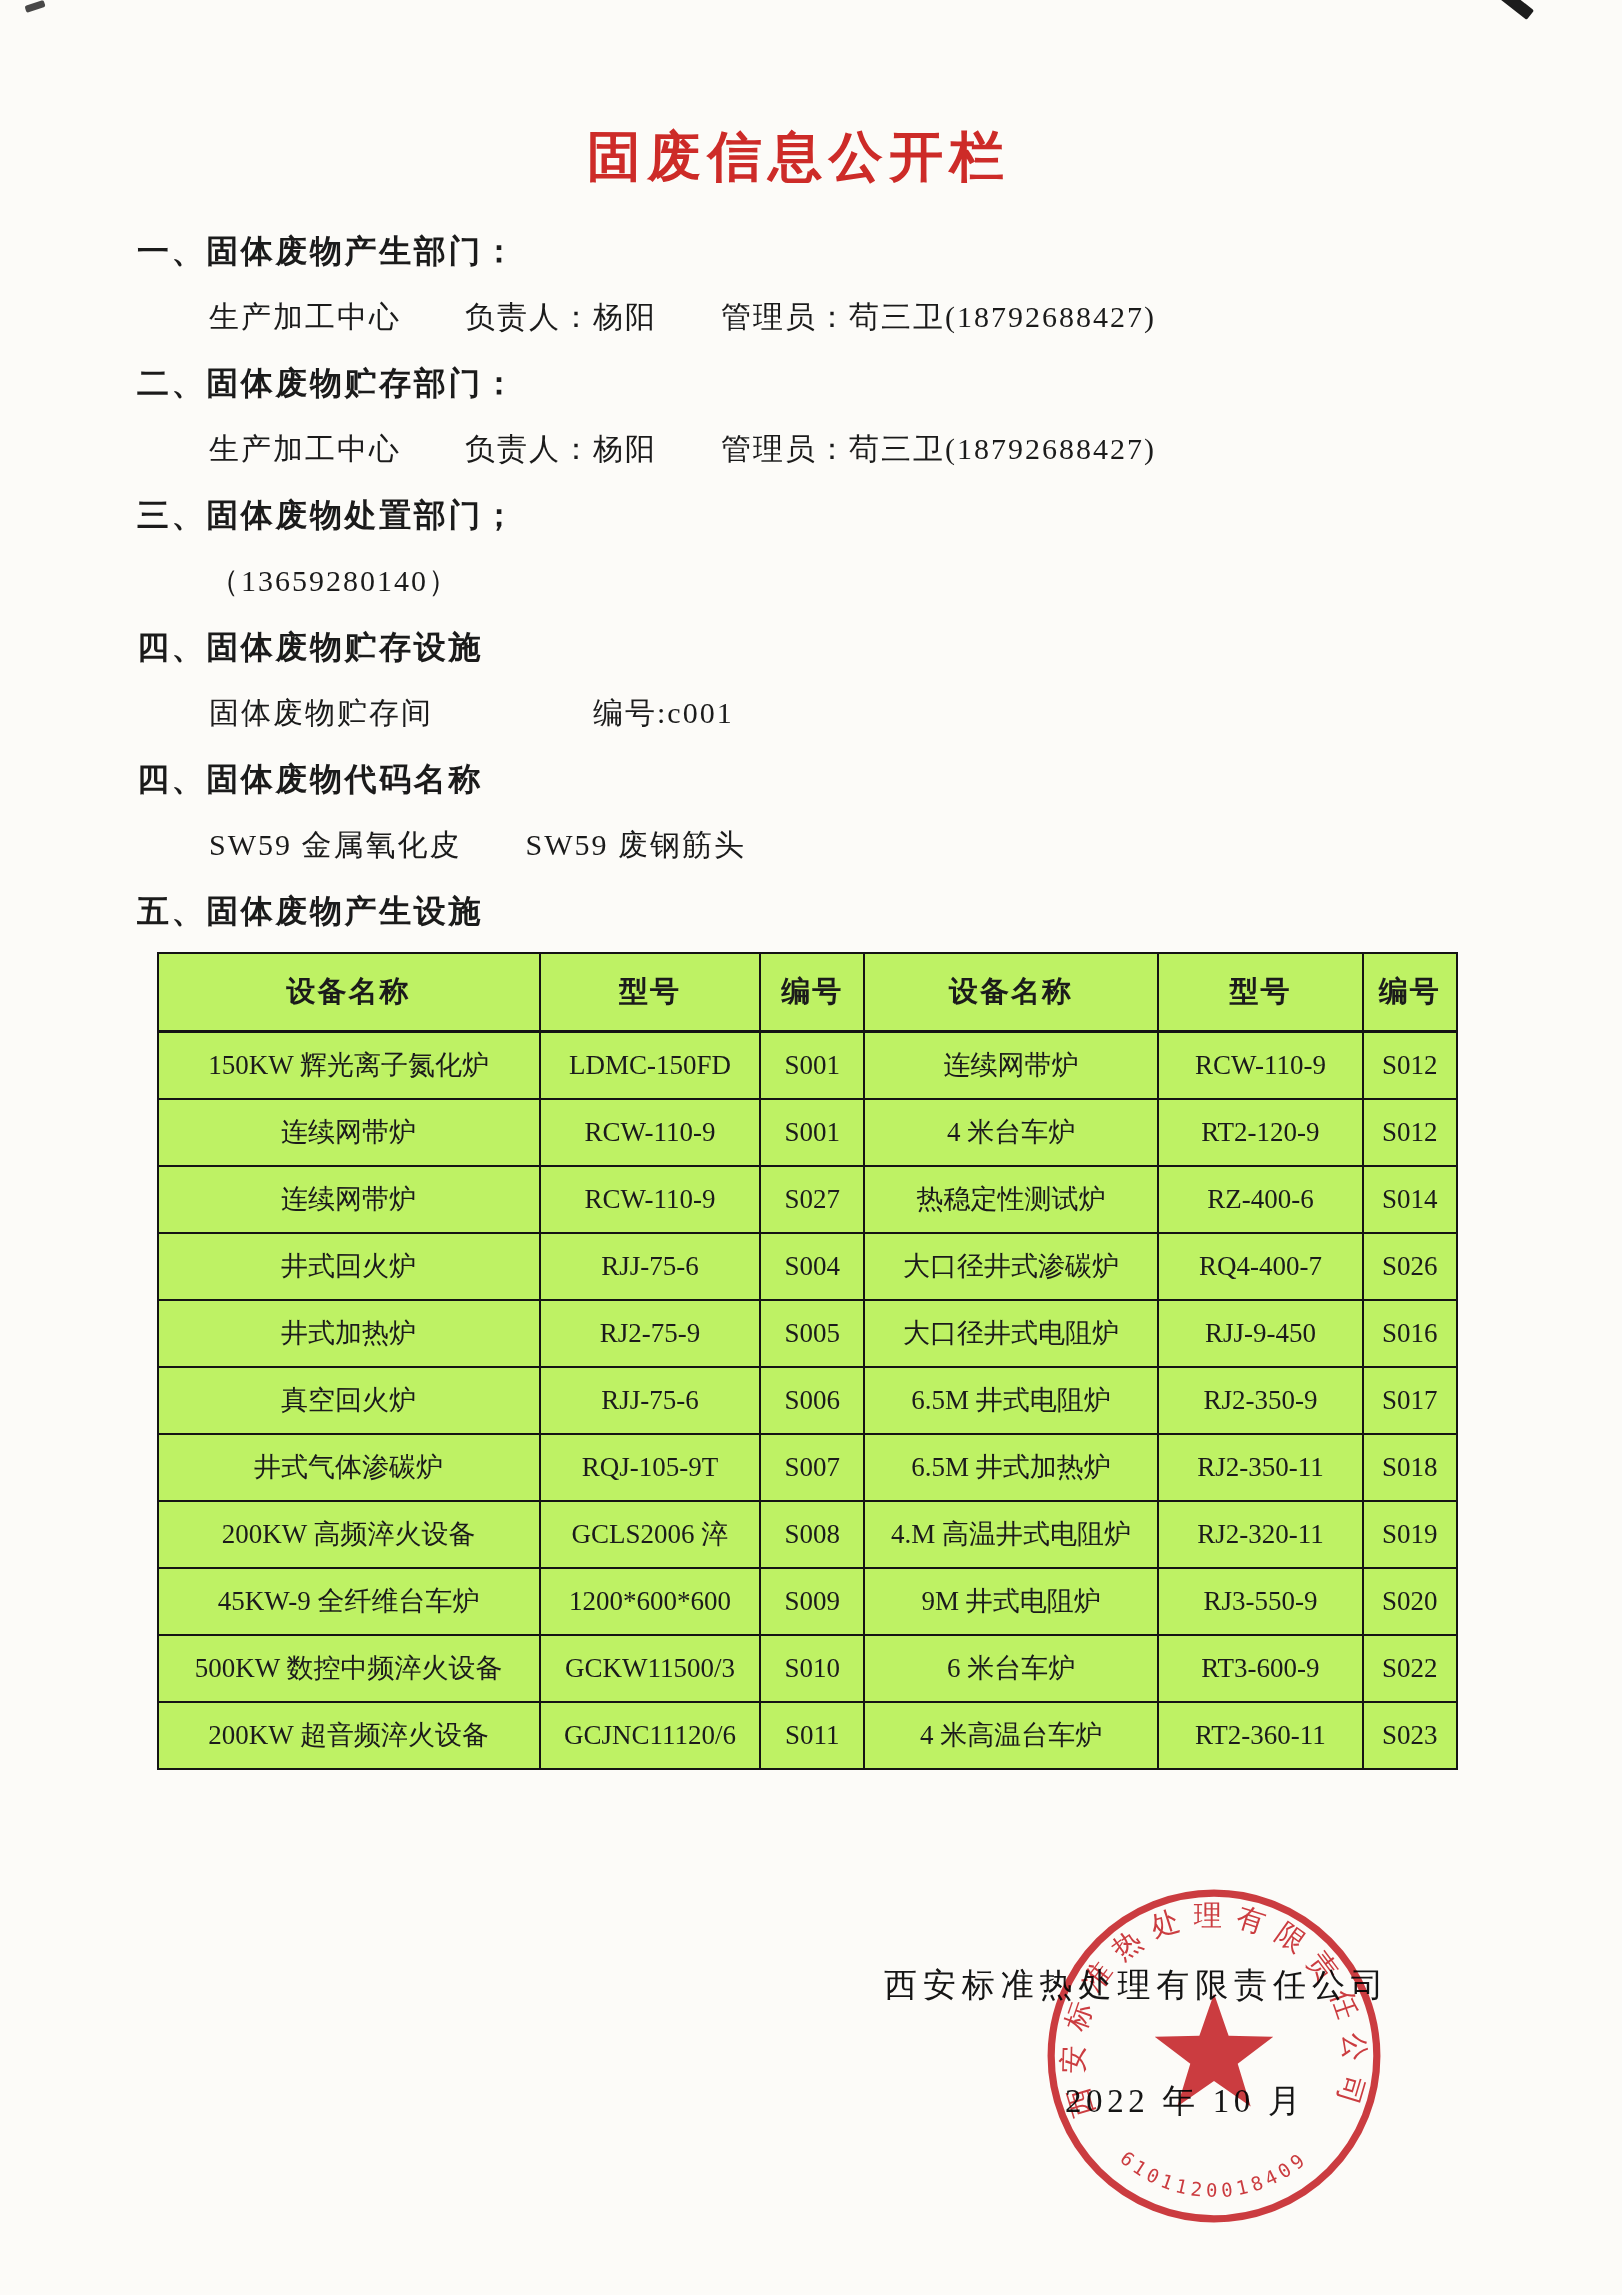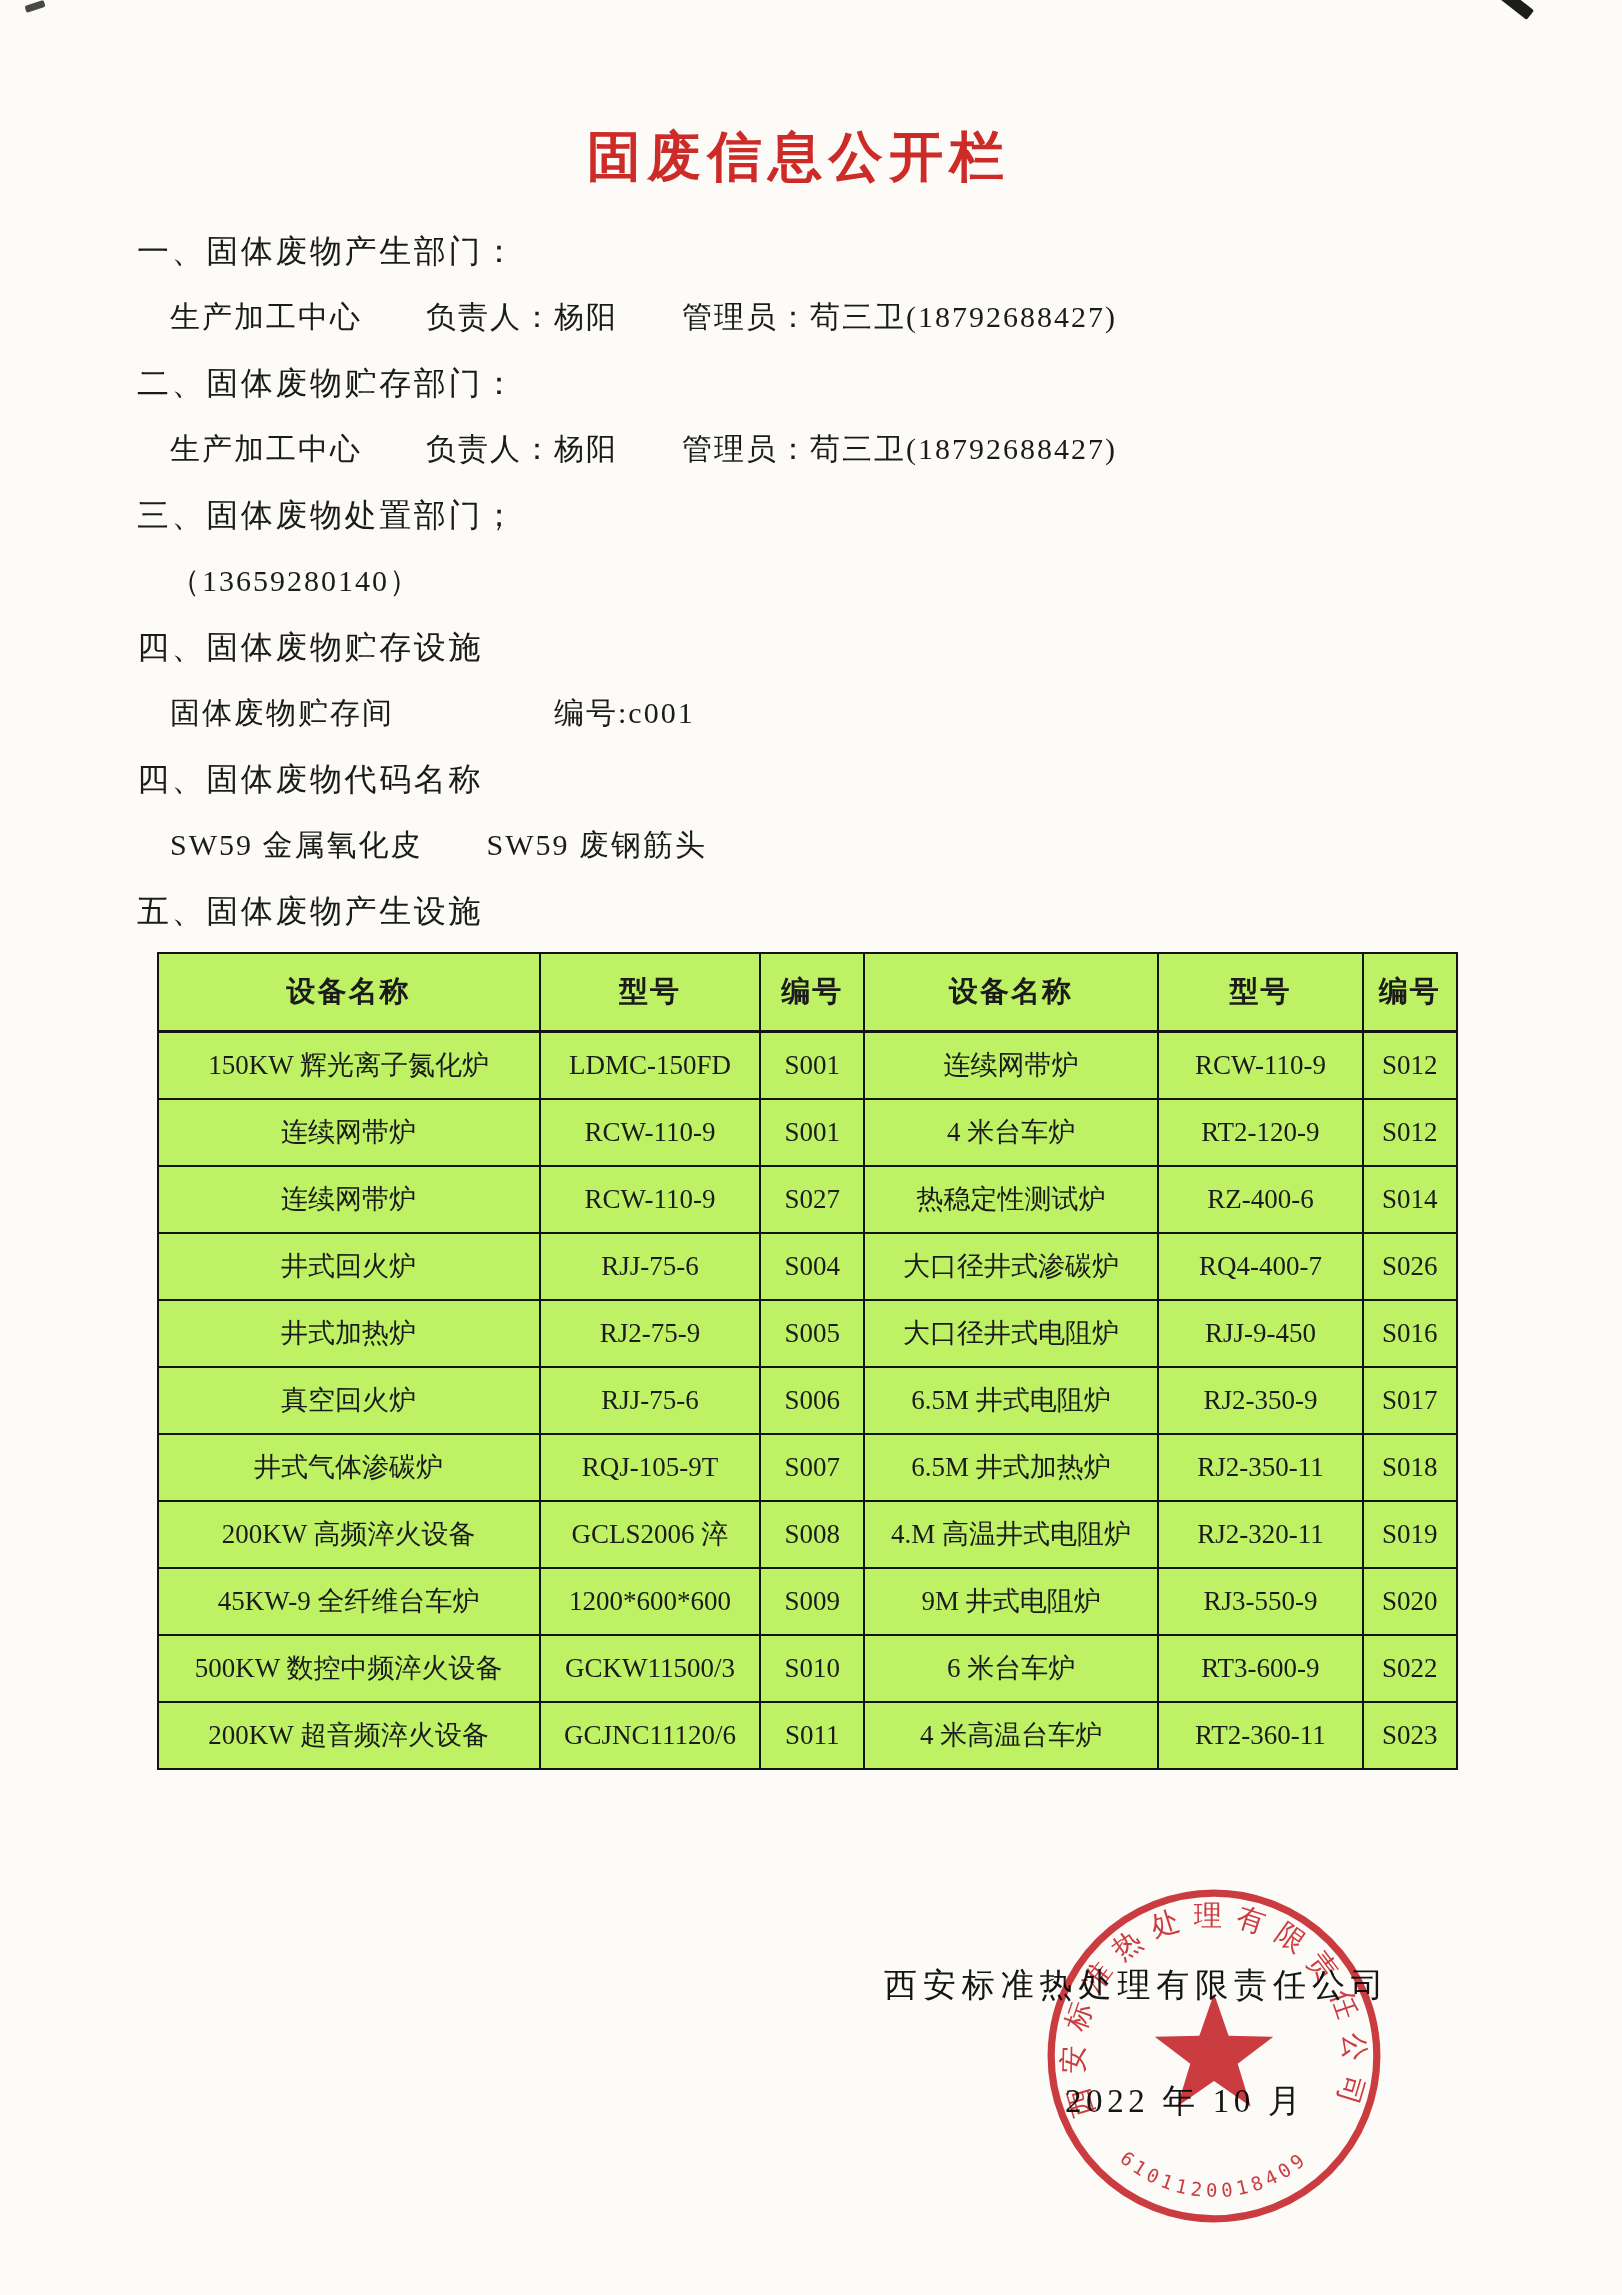--- a/index.html
+++ b/index.html
@@ -24,26 +24,26 @@
     margin:0 0 25px 0;
     text-align:center;
     font-family:"Liberation Sans","DejaVu Sans",sans-serif;
     font-size:54px;line-height:73px;
     font-weight:700;
     letter-spacing:6.5px;
     color:#cd2b28;
   }
   .sec-heading{
     font-size:32px;line-height:66px;
-    font-weight:400;
+    font-weight:700;
     letter-spacing:2.6px;
   }
   .sec-line{
     font-size:30px;line-height:66px;
-    margin-left:33px;
+    margin-left:72px;
     letter-spacing:2px;
     white-space:pre;
   }
   table.equip{
     border-collapse:collapse;
     margin:7.8px 0 0 19.6px;
     width:1301px;
     table-layout:fixed;
     background:#bef264;
   }

